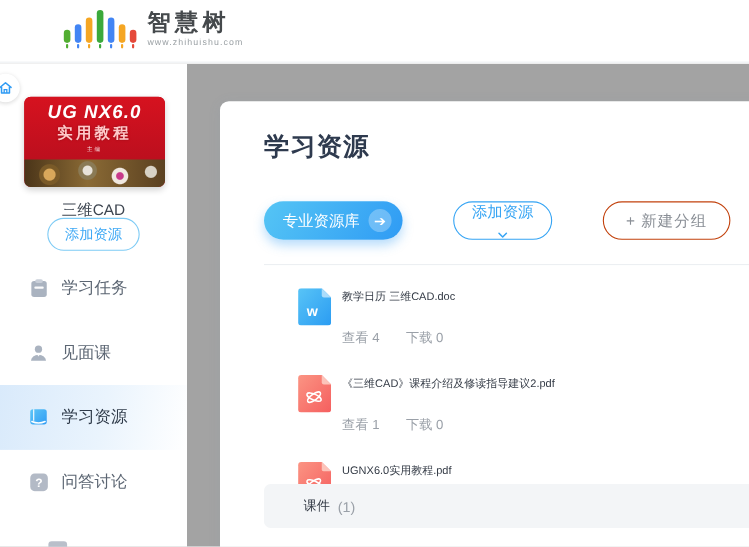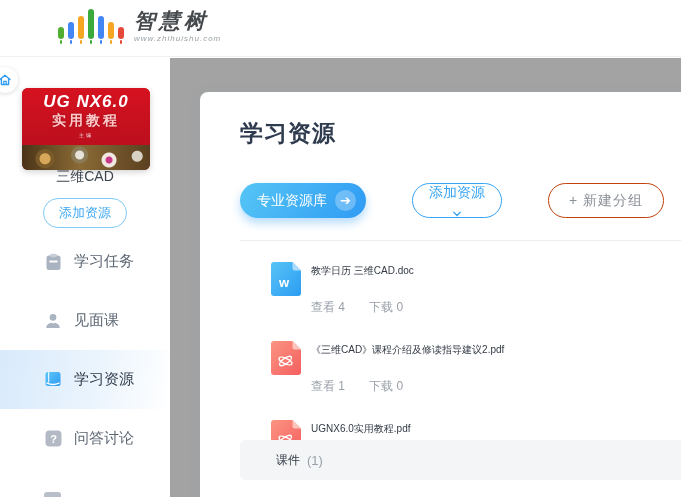--- a/index.html
+++ b/index.html
@@ -8,21 +8,21 @@
     background: #ffffff; position: relative; }
 
   
   .header { position: absolute; left:0; top:0; width:681px; height:57px;
     background:#fff; border-bottom:1px solid #edf0f2; z-index:30; }
   .brand { position:absolute; left:58px; top:9px; display:flex; align-items:flex-end; cursor:pointer; }
   .bars { display:flex; align-items:flex-end; gap:4px; margin-right:10px; padding-bottom:2px; }
   .bar-wrap { display:flex; flex-direction:column; align-items:center; }
   .logo-bar { width:6px; border-radius:4px; }
   .logo-stem { width:2px; height:4px; border-radius:1px; margin-top:1px; }
-  .brand-text { line-height:1; padding-bottom:3px;font-style:italic; }
+  .brand-text { line-height:1; padding-bottom:3px; }
   .brand-name { font-size:21px; font-weight:bold; color:#45494c; letter-spacing:4px; }
   .brand-url { font-size:8px; color:#9aa0a4; letter-spacing:1px; margin-top:4px; }
 
   
   .workspace { position:absolute; left:0; top:58px; width:681px; height:439px; background:#a3a3a3; }
   .sidebar { position:absolute; left:0; top:0; width:170px; height:439px; background:#fff; }
 
   
   .cover { position:absolute; left:22px; top:30px; width:128px; height:82px;
     border-radius:6px; overflow:hidden; cursor:pointer;
@@ -37,30 +37,30 @@
     background:
       radial-gradient(circle at 18% 55%, #d9a75a 0 5px, #7a5a28 6px 9px, transparent 10px),
       radial-gradient(circle at 45% 40%, #e8e3da 0 4px, #8a7a55 5px 8px, transparent 9px),
       radial-gradient(circle at 68% 60%, #c8398a 0 3px, #f0e8e0 4px 7px, transparent 8px),
       radial-gradient(circle at 90% 45%, #d8d2c5 0 5px, transparent 6px),
       linear-gradient(90deg,#4a3418,#8a6a35 45%,#5a4020); }
   .home-badge { position:absolute; left:-8px; top:9px; width:26px; height:26px;
     background:#fff; border-radius:50%; box-shadow:0 1px 4px rgba(0,0,0,0.15);
     display:flex; align-items:center; justify-content:center; z-index:5; cursor:pointer; }
 
-  .course-name { position:absolute; left:0; top:110px; width:170px; text-align:center;
+  .course-name { position:absolute; left:0; top:124px; width:170px; text-align:center;
     font-size:14px; color:#3d4550; }
   .manage-btn { position:absolute; left:50%; transform:translateX(-50%); top:140px;
     background:#fff; border:1px solid #7ecbf5; border-radius:15px; color:#3fa9f5;
     font-size:13px; padding:5px 15px; cursor:pointer; white-space:nowrap;
     font-family:inherit; }
 
   
   .menu { position:absolute; left:0; top:174px; width:170px; }
-  .menu-item { height:59px; display:flex; align-items:center; padding-left:44px; cursor:pointer; }
+  .menu-item { height:59px; display:flex; align-items:center; padding-left:26px; cursor:pointer; }
   .menu-item .mi-icon { width:18px; height:18px; margin-right:12px; display:flex;
     align-items:center; justify-content:center; }
   .menu-item .mi-label { font-size:15px; color:#5c6673; }
   .menu-item.selected { background:linear-gradient(100deg,#d9eafb 0%,#eaf4fd 55%,rgba(255,255,255,0.1) 100%); }
   .menu-item.selected .mi-label { color:#2f3b4a; }
   .menu-stub { position:absolute; left:44px; top:434px; width:17px; height:6px;
     background:#b9bfca; border-radius:3px 3px 0 0; }
 
   
   .card { position:absolute; left:200px; top:34px; width:540px; height:480px;

